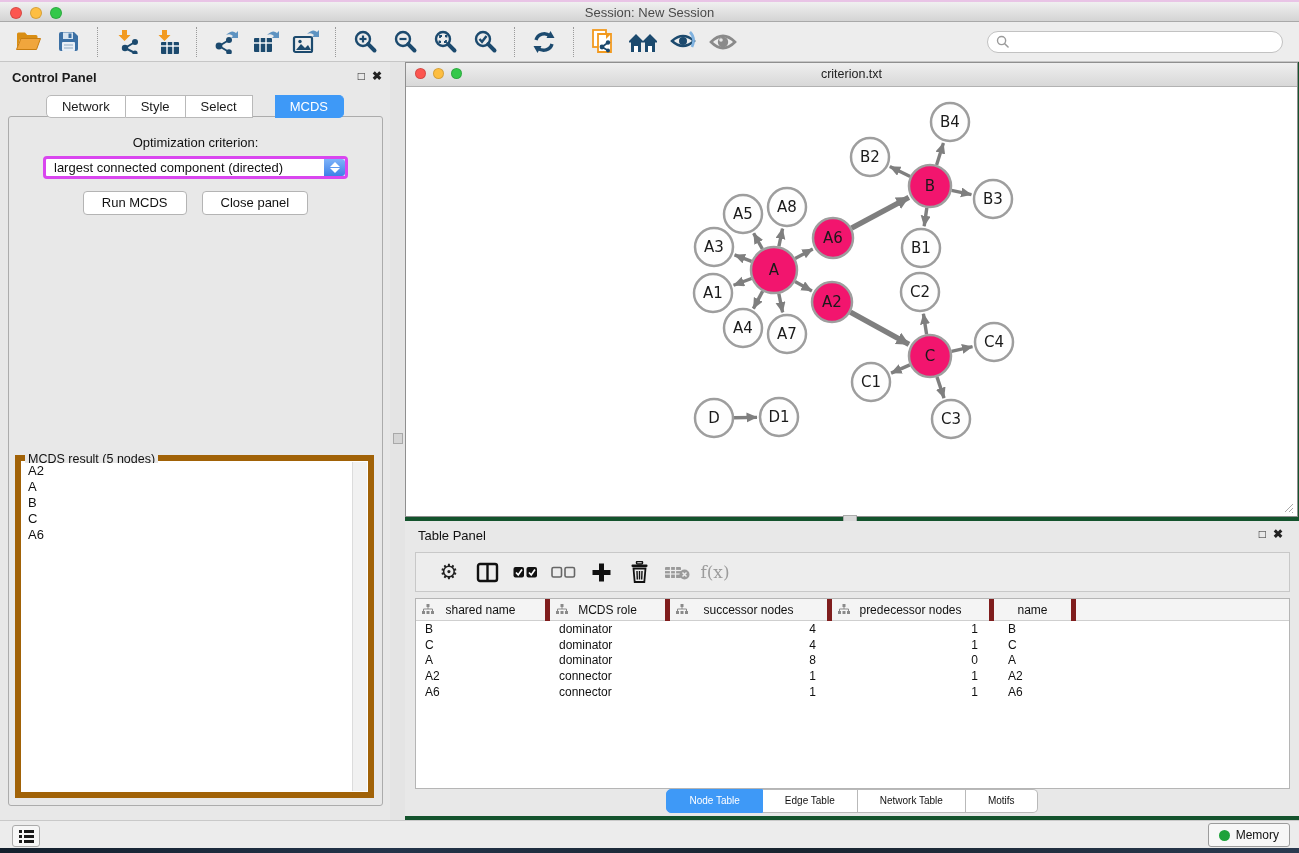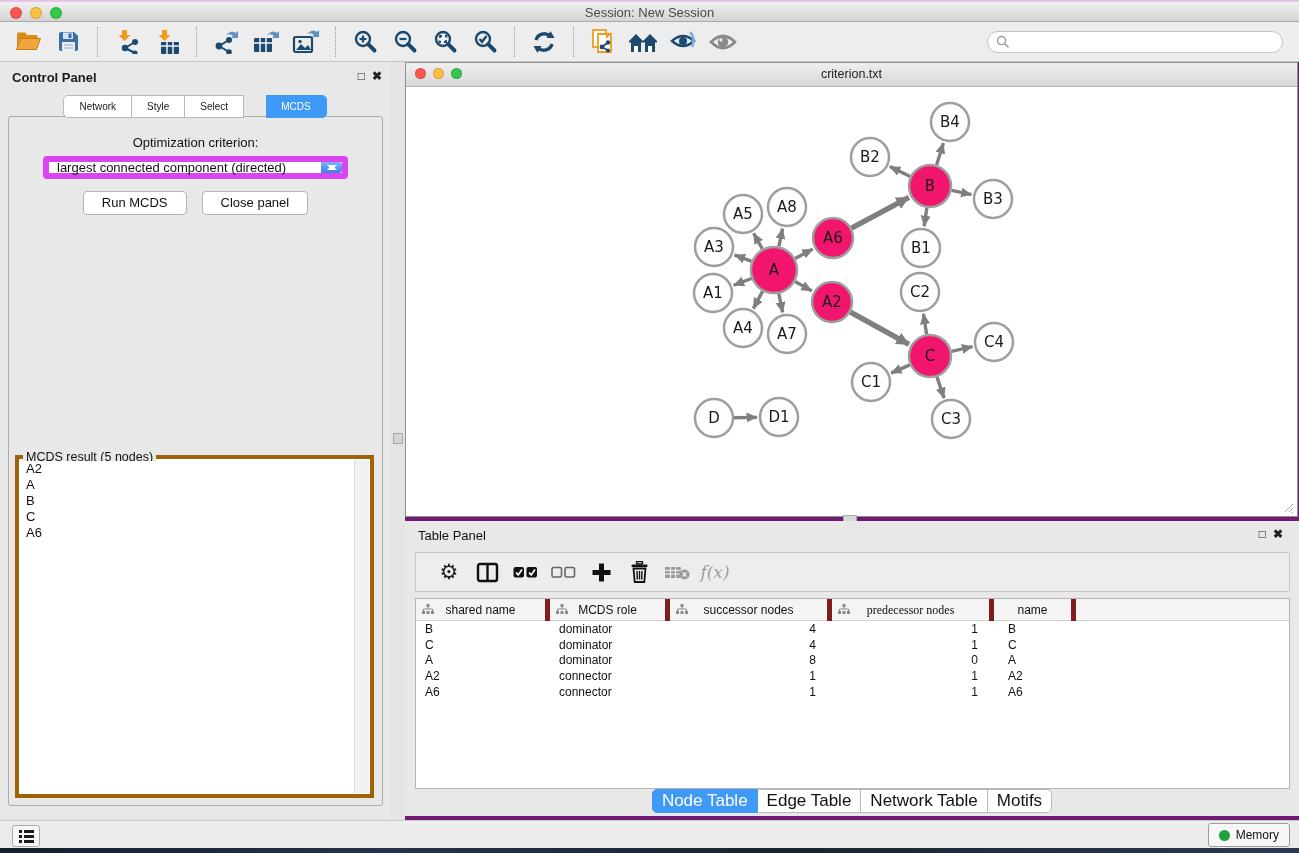--- a/index.html
+++ b/index.html
@@ -1,17 +1,17 @@
 <!DOCTYPE html>
 <html><head>
 <meta charset="utf-8">
 <style>
   html,body{margin:0;padding:0;width:1299px;height:853px;overflow:hidden;
     font-family:"Liberation Sans", sans-serif; background:#E8E8E8;}
-  .app{position:relative;width:1299px;height:853px;background:#701a75;overflow:hidden;}
+  .app{position:relative;width:1299px;height:853px;background:#14532d;overflow:hidden;}
 
   
   .titlebar{position:absolute;left:0;top:0;width:100%;height:22px;
     border-top:2px solid #E9C4E6;box-sizing:border-box;
     background:linear-gradient(#F0F0F0,#D4D4D4);border-bottom:1px solid #A9A9A9;}
   .titlebar .title{position:absolute;left:0;right:0;top:3px;text-align:center;
     font-size:13px;color:#4A4A4A;}
   .lights{position:absolute;left:10px;top:5px;display:flex;gap:8px;}
   .light{width:12px;height:12px;border-radius:50%;box-sizing:border-box;border:1px solid rgba(0,0,0,.15);}
   .light.red{background:#FC5650}.light.yellow{background:#FDBE41}.light.green{background:#34C84A}
@@ -26,41 +26,41 @@
   .searchbox svg{flex:0 0 auto;margin-right:5px;}
   .searchbox input{border:none;outline:none;flex:1;font-size:12px;background:transparent;font-family:"Liberation Sans",sans-serif;}
 
   
   .control-panel{position:absolute;left:0;top:62px;width:390px;height:758px;background:#E8E8E8;}
   .cp-head{position:absolute;left:0;top:0;width:100%;height:28px;}
   .cp-title{position:absolute;left:12px;top:8px;font-size:13px;color:#1A1A1A;font-weight:bold;}
   .panel-icons{position:absolute;right:8px;top:7px;display:flex;gap:7px;font-size:12px;color:#222;}
   .panel-icons span{cursor:default;line-height:14px;font-weight:bold;}
   .cp-tabs{position:absolute;left:0;top:33px;width:100%;display:flex;justify-content:center;z-index:2;}
-  .cp-tab{height:21px;line-height:21px;padding:0 15px;font-size:10px;background:#FFF;
+  .cp-tab{height:21px;line-height:21px;padding:0 15px;font-size:13px;background:#FFF;
     border:1px solid #B9B9B9;border-left:none;color:#1A1A1A;text-align:right;}
   .cp-tab:first-child{border-left:1px solid #B9B9B9;border-radius:5px 0 0 5px;}
   .cp-tab:last-child{border-radius:0 5px 5px 0;}
   .cp-tab.active{background:#3E99F7;border-color:#3E99F7;color:#fff;margin-left:22px;}
   .cp-content{position:absolute;left:8px;right:7px;top:54px;bottom:14px;
     border:1px solid #ACACAC;border-radius:3px;}
   .opt-label{position:absolute;left:0;right:0;top:18px;text-align:center;font-size:13px;color:#111;}
   .dropdown{position:absolute;left:34px;right:34px;top:39px;height:23px;background:#fff;
-    border:6px solid #d946ef;border-radius:4px;display:flex;align-items:center;box-sizing:border-box;}
+    border:3px solid #d946ef;border-radius:4px;display:flex;align-items:center;box-sizing:border-box;}
   .dropdown .val{flex:1;font-size:13px;padding-left:8px;color:#111;white-space:nowrap;overflow:hidden;}
   .dd-stepper{width:21px;align-self:stretch;background:linear-gradient(#7EB3F9,#3D80E8);
     border-radius:0 3px 3px 0;position:relative;}
   .dd-stepper:before,.dd-stepper:after{content:"";position:absolute;left:5.5px;border-left:5px solid transparent;border-right:5px solid transparent;}
   .dd-stepper:before{top:3px;border-bottom:5px solid #fff;}
   .dd-stepper:after{bottom:3px;border-top:5px solid #fff;}
   .cp-btnrow{position:absolute;left:0;right:0;top:74px;display:flex;justify-content:center;gap:15px;}
   .btn{height:22px;line-height:21px;padding:0 18px;background:#FFF;border:1px solid #B4B4B4;
     border-radius:4px;font-size:13px;color:#111;}
   .mcds-fieldset{position:absolute;left:6px;right:8px;top:338px;bottom:7px;
-    border:4px solid #a16207;background:#fff;}
+    border:6px solid #a16207;background:#fff;}
   .mcds-legend{position:absolute;left:4px;top:-9px;background:#E8E8E8;padding:0 3px;font-size:12.5px;color:#111;}
   .mcds-list{position:absolute;inset:2px 16px 2px 2px;background:#fff;overflow:hidden;}
   .mcds-scroll{position:absolute;top:1px;bottom:1px;right:1px;width:14px;background:#F1F1F1;border-left:1px solid #DCDCDC;}
   .mcds-item{font-size:13px;line-height:16px;padding-left:5px;color:#111;}
 
   
   .vsplit{position:absolute;left:390px;top:62px;width:15px;height:758px;background:#E4E4E4;}
   .vsplit .handle{position:absolute;left:3px;top:371px;width:8px;height:9px;background:#D4D4D4;border:1px solid #A8A8A8;}
 
   
@@ -76,34 +76,34 @@
 
   
   .hsplit-handle{position:absolute;left:843px;top:515px;width:12px;height:7px;background:#D9D9D9;border:1px solid #ABABAB;}
 
   
   .table-panel{position:absolute;left:405px;top:521px;width:894px;height:295px;background:#E8E8E8;}
   .tp-title{position:absolute;left:13px;top:7px;font-size:13px;color:#111;}
   .tp-toolbar{position:absolute;left:10px;right:9px;top:31px;height:40px;background:#EDEDED;
     border:1px solid #C8C8C8;box-sizing:border-box;display:flex;align-items:center;padding-left:14px;gap:0;}
   .tp-tool{width:38px;height:30px;display:flex;align-items:center;justify-content:center;}
-  .tp-tool .fx{font-family:"DejaVu Serif", serif;font-style:italic;font-size:17px;color:#9C9C9C;}
+  .tp-tool .fx{font-family:"DejaVu Serif", serif;font-size:17px;color:#9C9C9C;}
   .tp-tool .gear{font-family:"DejaVu Sans", sans-serif;font-size:21px;color:#222;line-height:1;}
   .tp-table{position:absolute;left:10px;right:9px;top:77px;height:191px;background:#fff;
     border:1px solid #B5B5B5;box-sizing:border-box;overflow:hidden;}
   .thead{display:flex;height:22px;background:#F4F4F4;border-bottom:1px solid #CFCFCF;box-sizing:border-box;}
   .th{position:relative;display:flex;align-items:center;justify-content:center;
     font-size:12px;color:#111;border-right:5px solid #7f1d1d;box-sizing:border-box;height:22px;}
   .th .colicon{position:absolute;left:6px;top:5px;}
   .tr{display:flex;height:15.8px;align-items:center;}
   .td{font-size:12px;color:#111;box-sizing:border-box;white-space:nowrap;overflow:hidden;}
   .td.left{padding-left:9px;text-align:left;}
   .td.right{padding-right:16px;text-align:right;}
   .tp-tabs{position:absolute;left:0;right:0;bottom:3px;display:flex;justify-content:center;}
-  .tp-tab{height:22px;line-height:22px;padding:0 9px;font-size:17px;background:#fff;
+  .tp-tab{height:22px;line-height:22px;padding:0 22px;font-size:10px;background:#fff;
     border:1px solid #B9B9B9;border-left:none;color:#111;}
   .tp-tab:first-child{border-left:1px solid #B9B9B9;border-radius:5px 0 0 5px;}
   .tp-tab:last-child{border-radius:0 5px 5px 0;}
   .tp-tab.active{background:#3E99F7;border-color:#3E99F7;color:#fff;}
 
   
   .statusbar{position:absolute;left:0;top:820px;width:100%;height:28px;background:#ECECEC;
     border-top:1px solid #C9C9C9;box-sizing:border-box;}
   .sb-left-btn{position:absolute;left:12px;top:4px;width:26px;height:20px;background:#F7F7F7;
     border:1px solid #ABABAB;border-radius:3px;display:flex;align-items:center;justify-content:center;}
@@ -635,21 +635,21 @@
                   <line x1="1.5" y1="5" x2="1.5" y2="7"></line>
                   <line x1="10.5" y1="5" x2="10.5" y2="7"></line>
                 </g>
                 <rect x="0" y="7" width="3" height="3"></rect>
                 <rect x="4.5" y="7" width="3" height="3"></rect>
                 <rect x="9" y="7" width="3" height="3"></rect>
               </g>
             </svg>
             <span>successor nodes</span>
           </div>
-          <div class="th" style="width: 162px; font-family: Liberation Serif, serif;">
+          <div class="th" style="width: 162px;">
             <svg class="colicon" width="12" height="11" viewBox="0 0 12 11">
               <g fill="#8A8A8A">
                 <rect x="4.5" y="0" width="3" height="3"></rect>
                 <line x1="6" y1="3" x2="6" y2="5" stroke="#8A8A8A" stroke-width="1"></line>
                 <line x1="1.5" y1="5" x2="10.5" y2="5" stroke="#8A8A8A" stroke-width="1"></line>
                 <g stroke="#8A8A8A" stroke-width="1">
                   <line x1="1.5" y1="5" x2="1.5" y2="7"></line>
                   <line x1="10.5" y1="5" x2="10.5" y2="7"></line>
                 </g>
                 <rect x="0" y="7" width="3" height="3"></rect>

